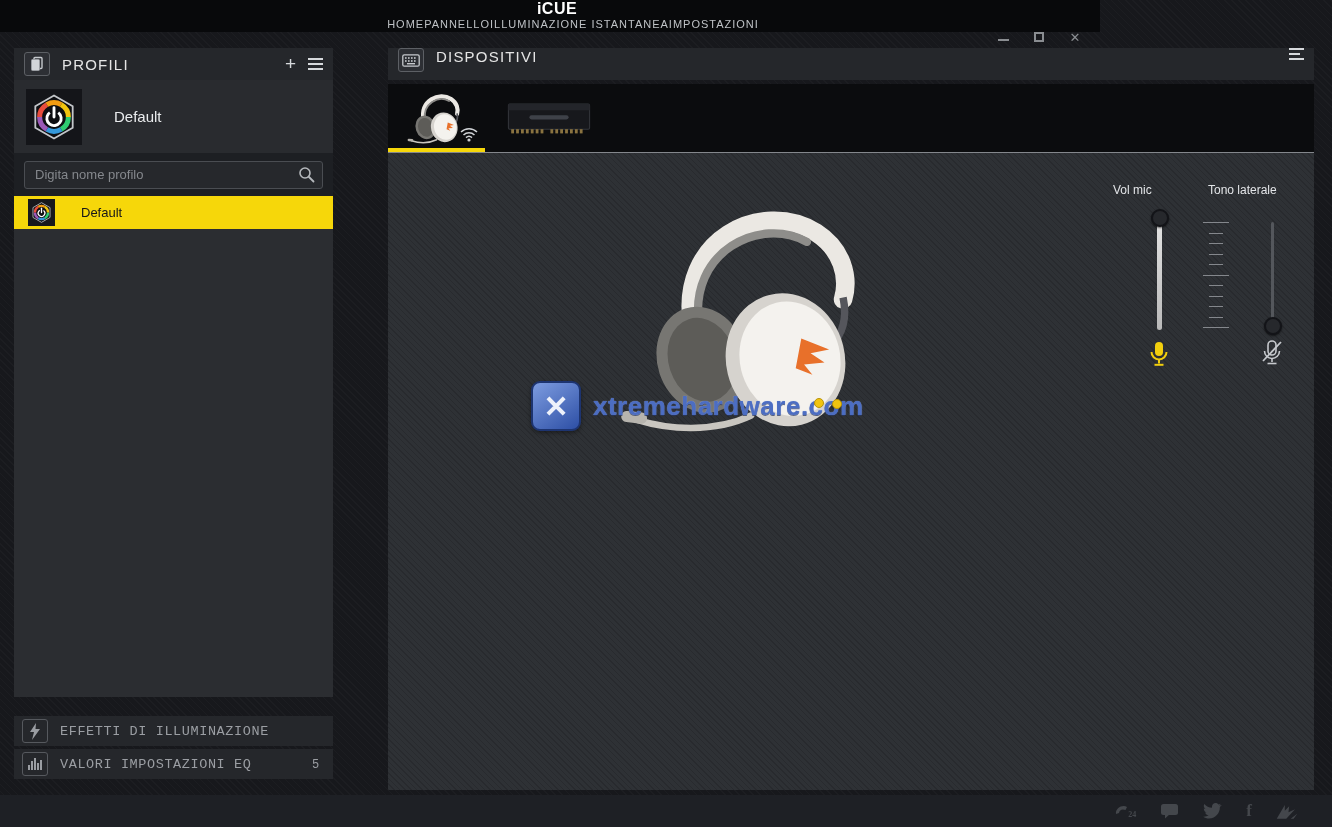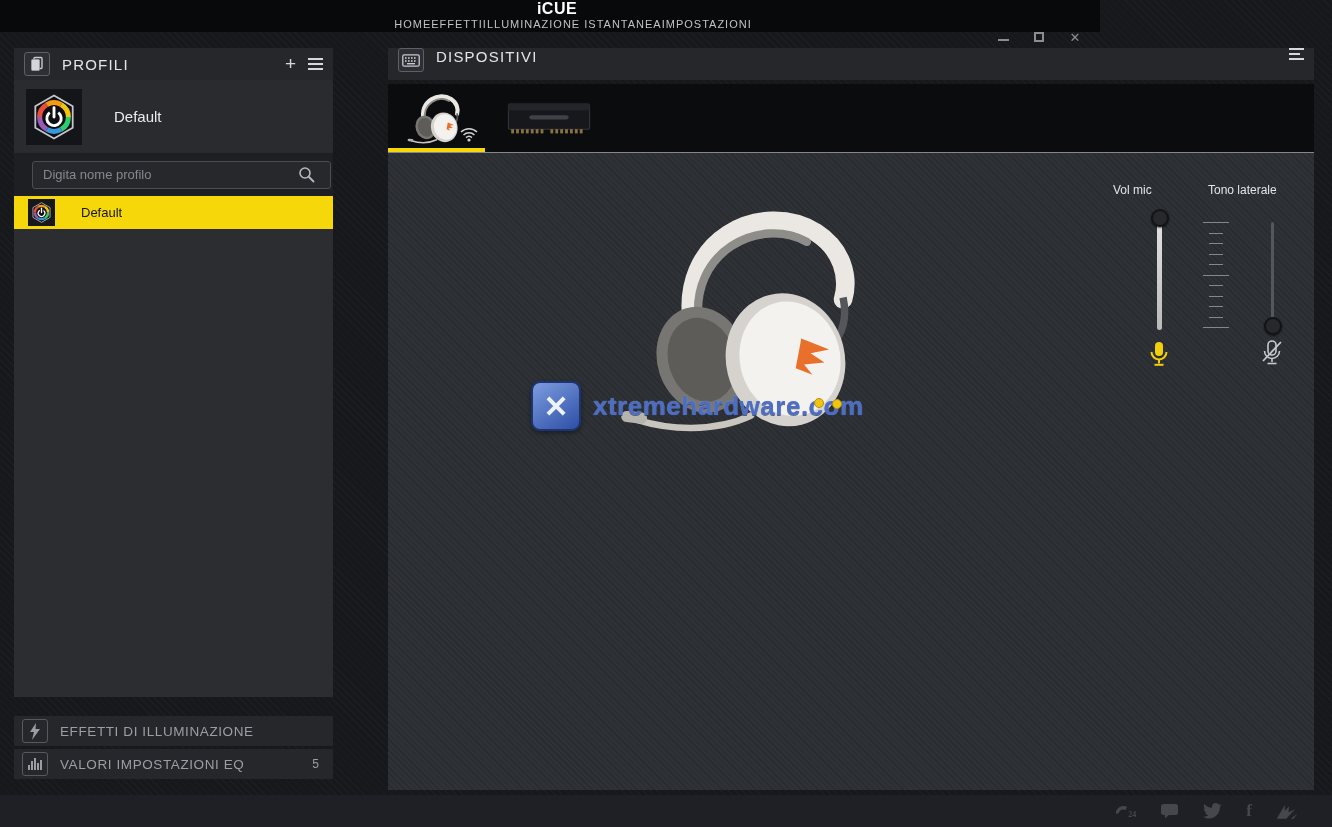--- a/index.html
+++ b/index.html
@@ -31,33 +31,33 @@
   .burger { display:flex; flex-direction:column; gap:3px; }
   .burger i { display:block; width:15px; height:2px; background:#d6d9dc; }
   .burger.align i:nth-child(2) { width:11px; }
 
   .current-profile { height:73px; background:#292b2f; display:flex; align-items:center; padding:0 12px; }
   .cp-tile { width:56px; height:56px; background:#141519; display:flex; align-items:center; justify-content:center; }
   .cp-name { margin-left:32px; font-size:15px; color:#e9ebed; }
 
   .search-row { height:43px; background:#1d1f23; display:flex; align-items:center; padding:0 10px; }
   .search-box { position:relative; width:100%; height:28px; }
-  .search-box input { width:100%; height:28px; background:#26282c; border:1px solid #4a4d52; border-radius:3px; color:#eab308; font-size:13px; padding:0 30px 0 10px; outline:none; font-family:"Liberation Sans",sans-serif;margin-left:8px; }
+  .search-box input { width:100%; height:28px; background:#26282c; border:1px solid #4a4d52; border-radius:3px; color:#eab308; font-size:13px; padding:0 30px 0 10px; outline:none; font-family:"Liberation Sans",sans-serif; }
   .search-box input::placeholder { color:#85888d; }
   .search-ico { position:absolute; right:8px; top:5px; }
 
   .profile-row-selected { height:33px; background:#f6d70a; display:flex; align-items:center; padding:0 14px; }
   .pr-tile { width:27px; height:27px; background:#17181c; display:flex; align-items:center; justify-content:center; }
   .pr-name { margin-left:26px; font-size:13px; color:#15161a; }
 
   .profile-list { flex:1 1 auto; background:#2b2d31; }
 
   .section-bar { position:absolute; left:14px; width:319px; height:30px; background:#25272b; display:flex; align-items:center; padding:0 8px; }
   .sb-iconbox { width:26px; height:24px; border:1px solid #56595e; border-radius:3px; display:flex; align-items:center; justify-content:center; }
-  .sb-label { margin-left:12px; font-size:13.5px; letter-spacing:.6px; color:#9b9ea3; }
+  .sb-label { margin-left:12px; font-size:13.5px; letter-spacing:.6px; color:#9b9ea3;font-family:Liberation Mono, monospace; }
   .sb-badge { margin-left:auto; margin-right:6px; font-size:12px; color:#9b9ea3; }
 
   
   .main-header { position:absolute; left:388px; top:48px; width:926px; height:32px; background:#25272b; display:flex; align-items:flex-start; padding:0 10px; }
   .tabstrip { position:absolute; left:388px; top:84px; width:926px; height:68px; background:#0b0c0e; display:flex; }
   .tab { position:relative; width:97px; height:68px; display:flex; align-items:center; justify-content:center; }
   .tab + .tab { margin-left:14px; width:100px; }
   .tab-underline { position:absolute; left:0; bottom:0; width:97px; height:4px; background:#f6d70a; }
   .wifi { position:absolute; right:6px; bottom:6px; }
   .tab-divider { position:absolute; left:388px; top:152px; width:926px; height:1px; background:#84878c; }
@@ -158,21 +158,21 @@
           <rect x="104" y="44" width="4" height="6"></rect>
       </g>
     </symbol>
   </defs>
 </svg>
 
 <div class="topbar">
   <div class="logo">iCUE</div>
   <div class="nav">
     <div class="nav-item">HOME</div>
-    <div class="nav-item">EFFETTI</div>
+    <div class="nav-item">PANNELLO</div>
     <div class="nav-item">ILLUMINAZIONE ISTANTANEA</div>
     <div class="nav-item">IMPOSTAZIONI</div>
   </div>
   <div class="win-controls">
     <span class="wc">
         <span class="wc-min"></span>
       </span>
     <span class="wc">
         <span class="wc-max"></span>
       </span>

